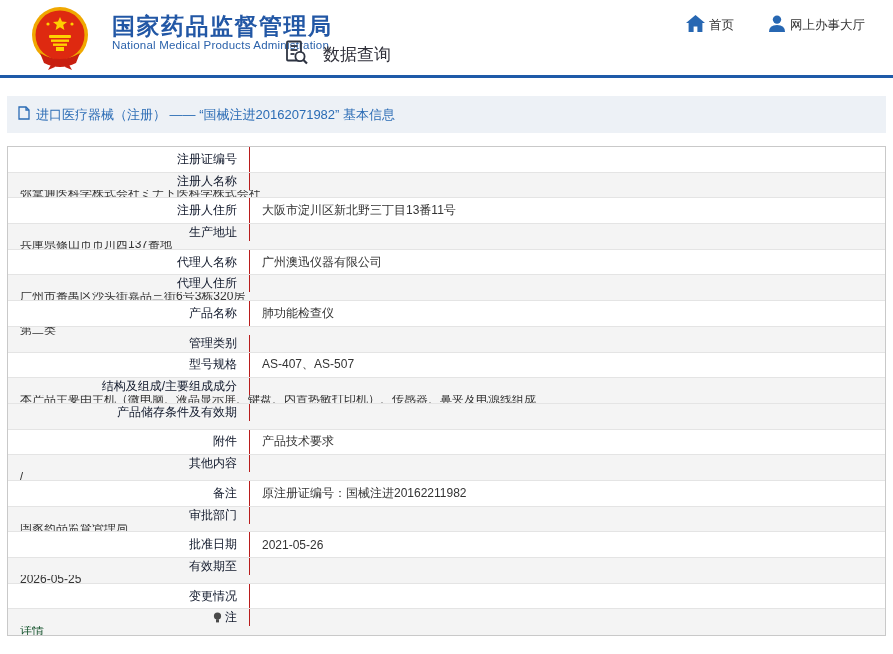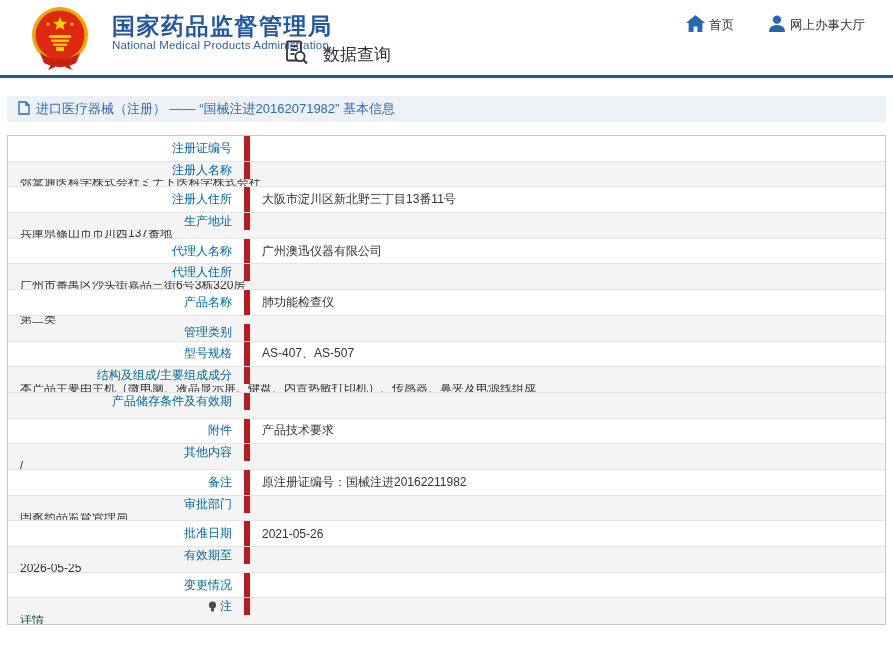--- a/index.html
+++ b/index.html
@@ -14,33 +14,33 @@
   .title-block { position:absolute; left:112px; top:13px; }
   .org-name { font-size:23px; font-weight:bold; color:#2257a5; letter-spacing:1.5px; line-height:1.15; }
   .org-en { font-size:11.5px; color:#2b62ab; margin-top:0; letter-spacing:.2px; }
   .query { position:absolute; left:283px; top:39px; display:flex; align-items:center; gap:13px; cursor:pointer; }
   .query-text { font-size:17px; color:#2e2e38; }
   .nav { position:absolute; right:28px; top:15px; display:flex; gap:34px; }
   .nav-item { display:flex; flex-direction:row; align-items:center; gap:4px; font-size:12.5px; color:#333; cursor:pointer; min-width:48px; }
   .blue-line { height:3px; background:#1e5aa8; }
   
   .breadcrumb {
-    margin:18px 7px 0 7px; height:26px; background:#edf1f6;
+    margin:18px 7px 0 7px; height:37px; background:#edf1f6;
     display:flex; align-items:center; gap:6px; padding-left:11px;
     color:#2b6cb5; font-size:13px; box-sizing:border-box;
   }
   
   .info-table { margin:13px 7px 0 7px; border:1px solid #c9c9c9; }
   .row { display:flex; height:25.7px; box-sizing:border-box; border-bottom:1px solid #e4e4e4; background:#fff; }
   .row:last-child { border-bottom:none; }
   .row.alt { background:#f4f4f4;flex-direction:column; }
   .cell { display:flex; align-items:center; font-size:12px; box-sizing:border-box; }
   .cell.label {
     width:242px; justify-content:flex-end; padding-right:12px;
-    color:#0369a1; border-right:6px solid #b91c1c; gap:3px; flex-shrink:0;
+    color:#0f172a; border-right:1px solid #b91c1c; gap:3px; flex-shrink:0;
   }
   .cell.value { flex:1; padding-left:12px; color:#333; overflow:hidden; white-space:nowrap; }
   .cell.value a { color:#14532d; text-decoration:none; cursor:pointer; }
   .bulb { display:inline-flex; align-items:center; }
 </style>
 </head>
 <body>
 
 <div class="header">
   <div class="emblem">

